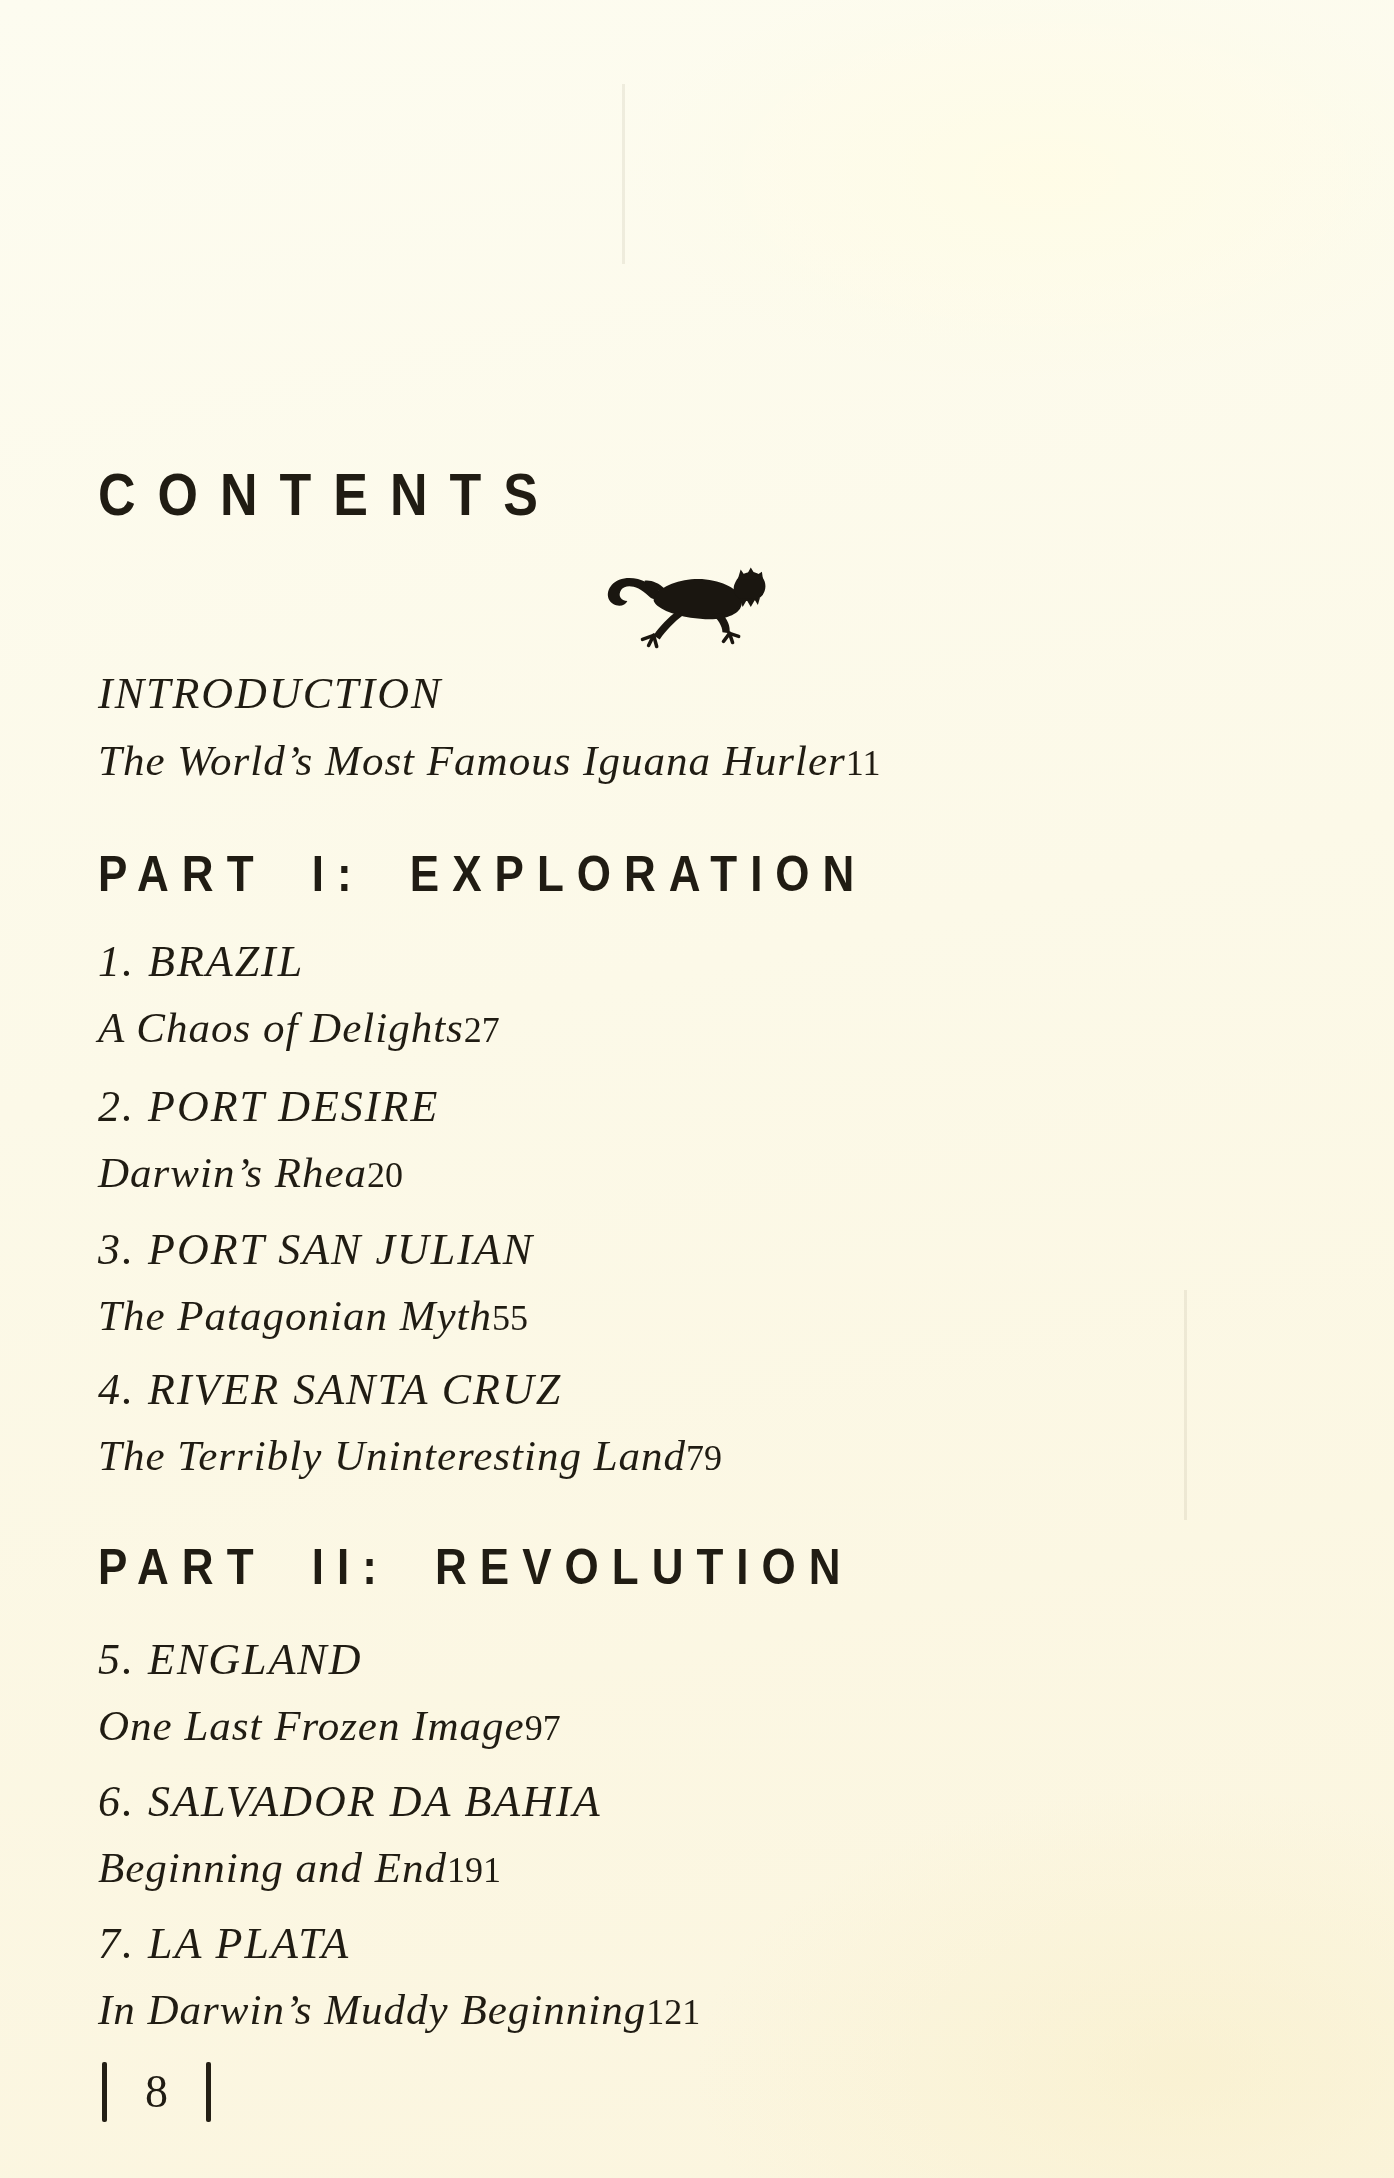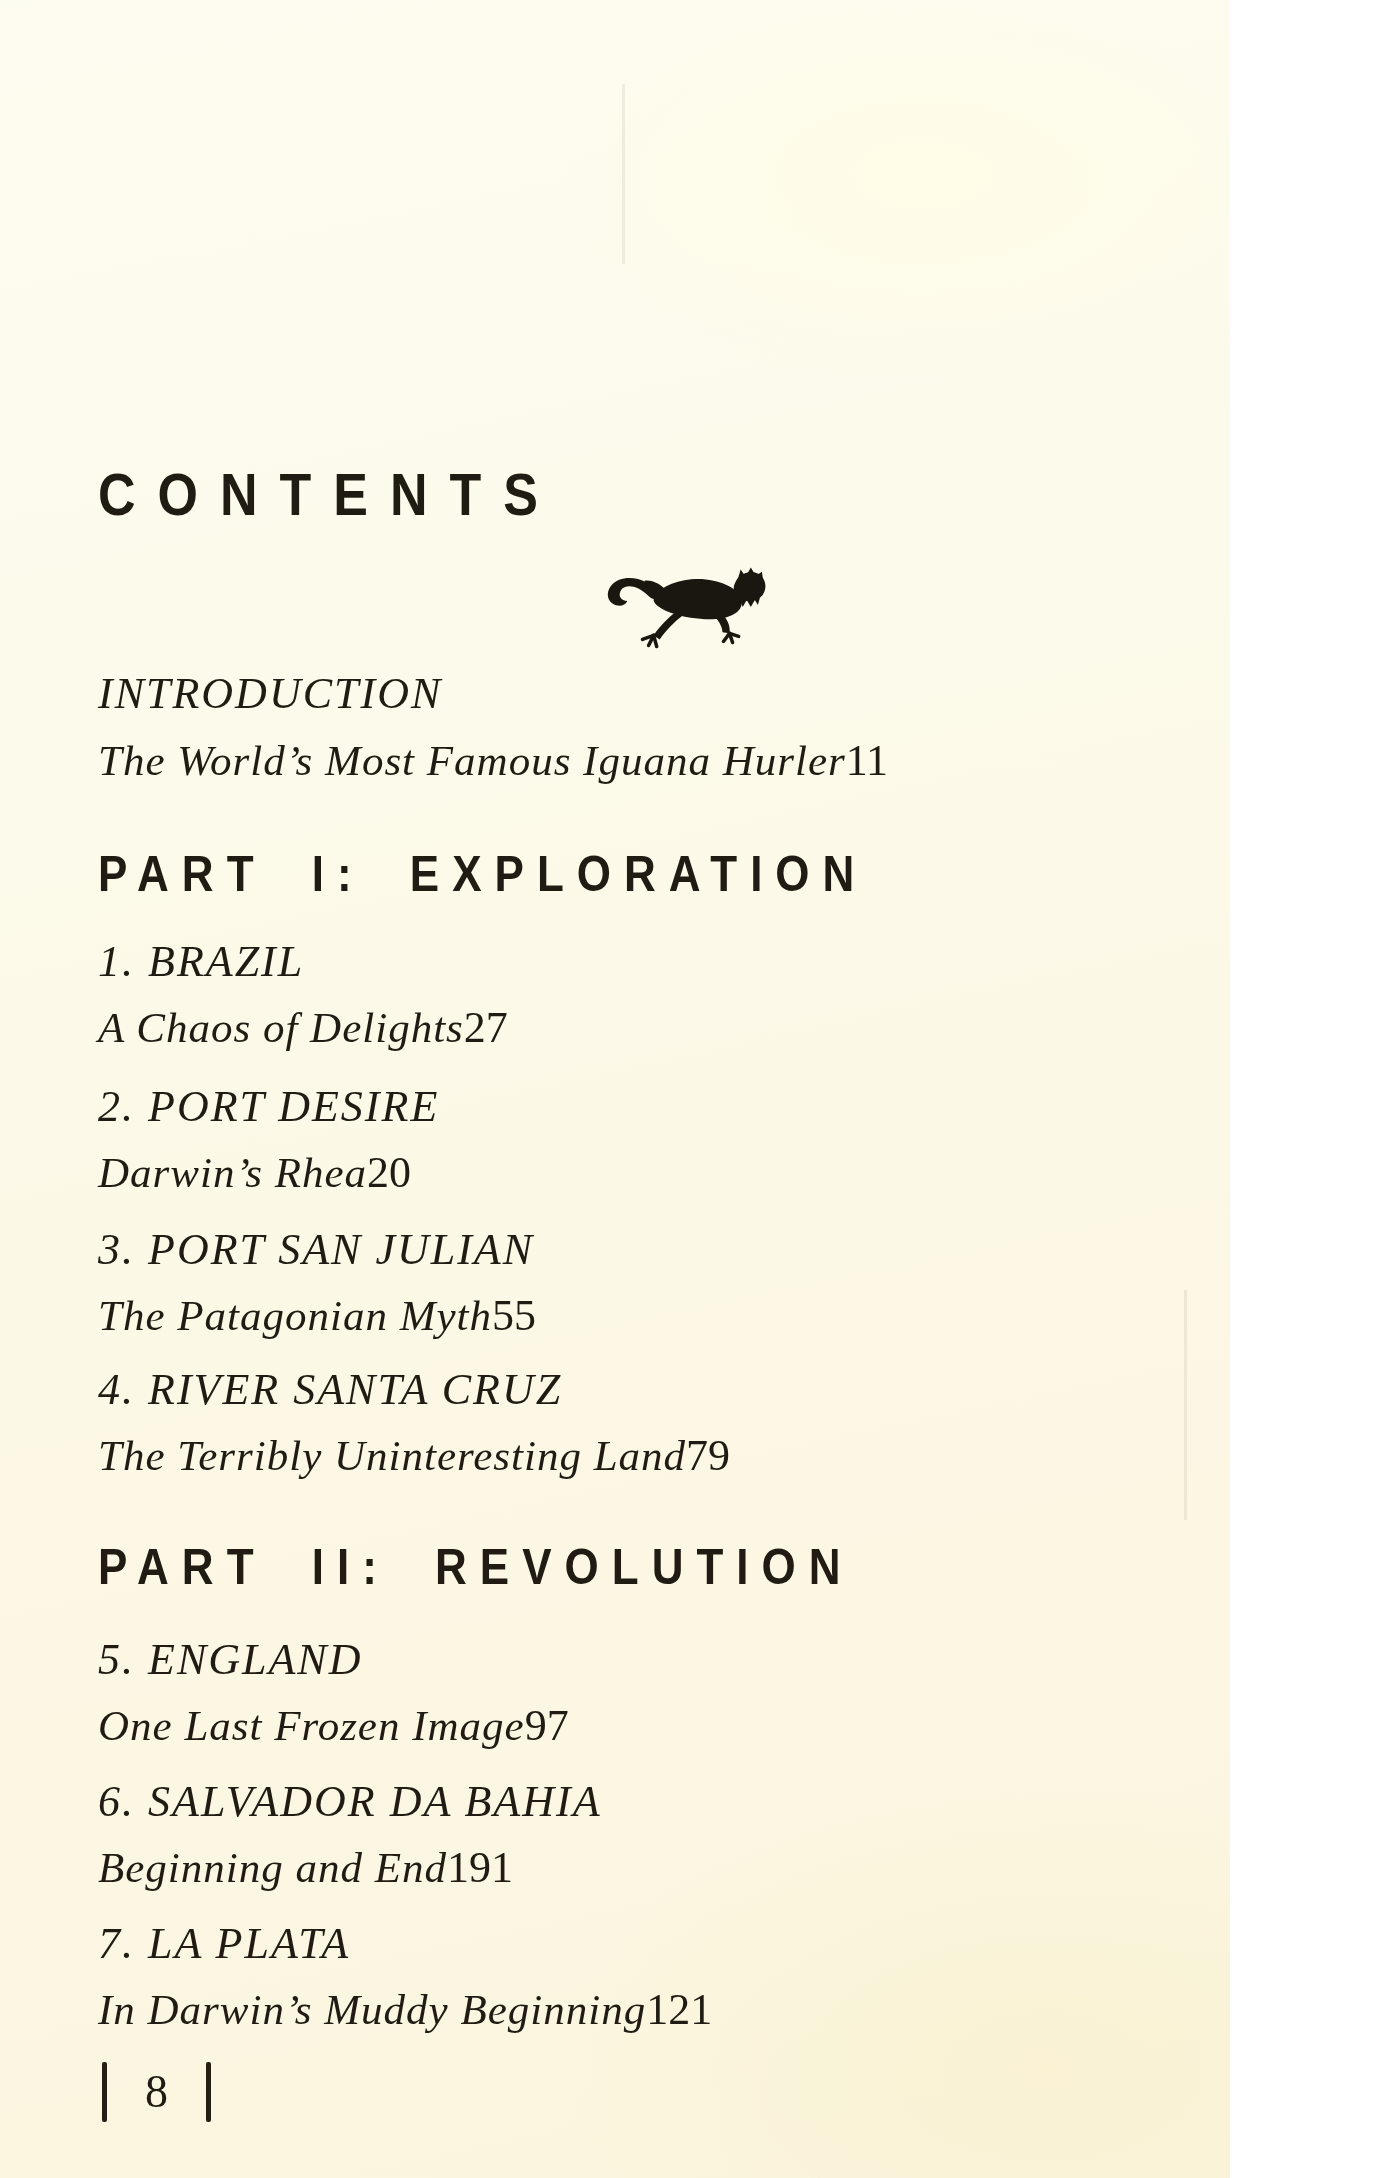--- a/index.html
+++ b/index.html
@@ -1,18 +1,18 @@
 <!DOCTYPE html>
 <html><head>
 <meta charset="utf-8">
 <style>
   html,body { margin:0; padding:0; }
   .page {
     position:relative;
-    width:1230px; height:2178px;
+    width:1394px; height:2178px;
     background:
       radial-gradient(ellipse 600px 300px at 75% 8%, rgba(255,252,230,0.9), rgba(255,252,230,0) 70%),
       radial-gradient(ellipse 700px 400px at 85% 95%, rgba(248,238,200,0.55), rgba(248,238,200,0) 70%),
       linear-gradient(168deg, #fdfcf0 0%, #fcf9e8 45%, #fbf5de 100%);
     color:#201c13;
     font-family:"Liberation Serif", serif;
     overflow:hidden;
   }
   .block { position:absolute; left:98px; right:112px; }
 
@@ -30,21 +30,21 @@
 
   .entry-title {
     font-size:44px; line-height:1; letter-spacing:2px; white-space:nowrap;font-style:italic;
   }
   .entry-sub-row {
     display:flex; justify-content:flex-start; align-items:baseline;
   }
   .entry-sub {
     font-style:italic; font-size:43px; line-height:1; letter-spacing:1px; white-space:nowrap;
   }
-  .entry-page { font-size:44px; line-height:1; }
+  .entry-page { font-size:36px; line-height:1; }
 
   .b-intro-t{top:672px} .b-intro-s{top:739px}
   .b-p1{top:845px}
   .b-c1t{top:940px}  .b-c1s{top:1006px}
   .b-c2t{top:1085px} .b-c2s{top:1151px}
   .b-c3t{top:1228px} .b-c3s{top:1294px}
   .b-c4t{top:1368px} .b-c4s{top:1434px}
   .b-p2{top:1538px}
   .b-c5t{top:1638px} .b-c5s{top:1704px}
   .b-c6t{top:1780px} .b-c6s{top:1846px}

